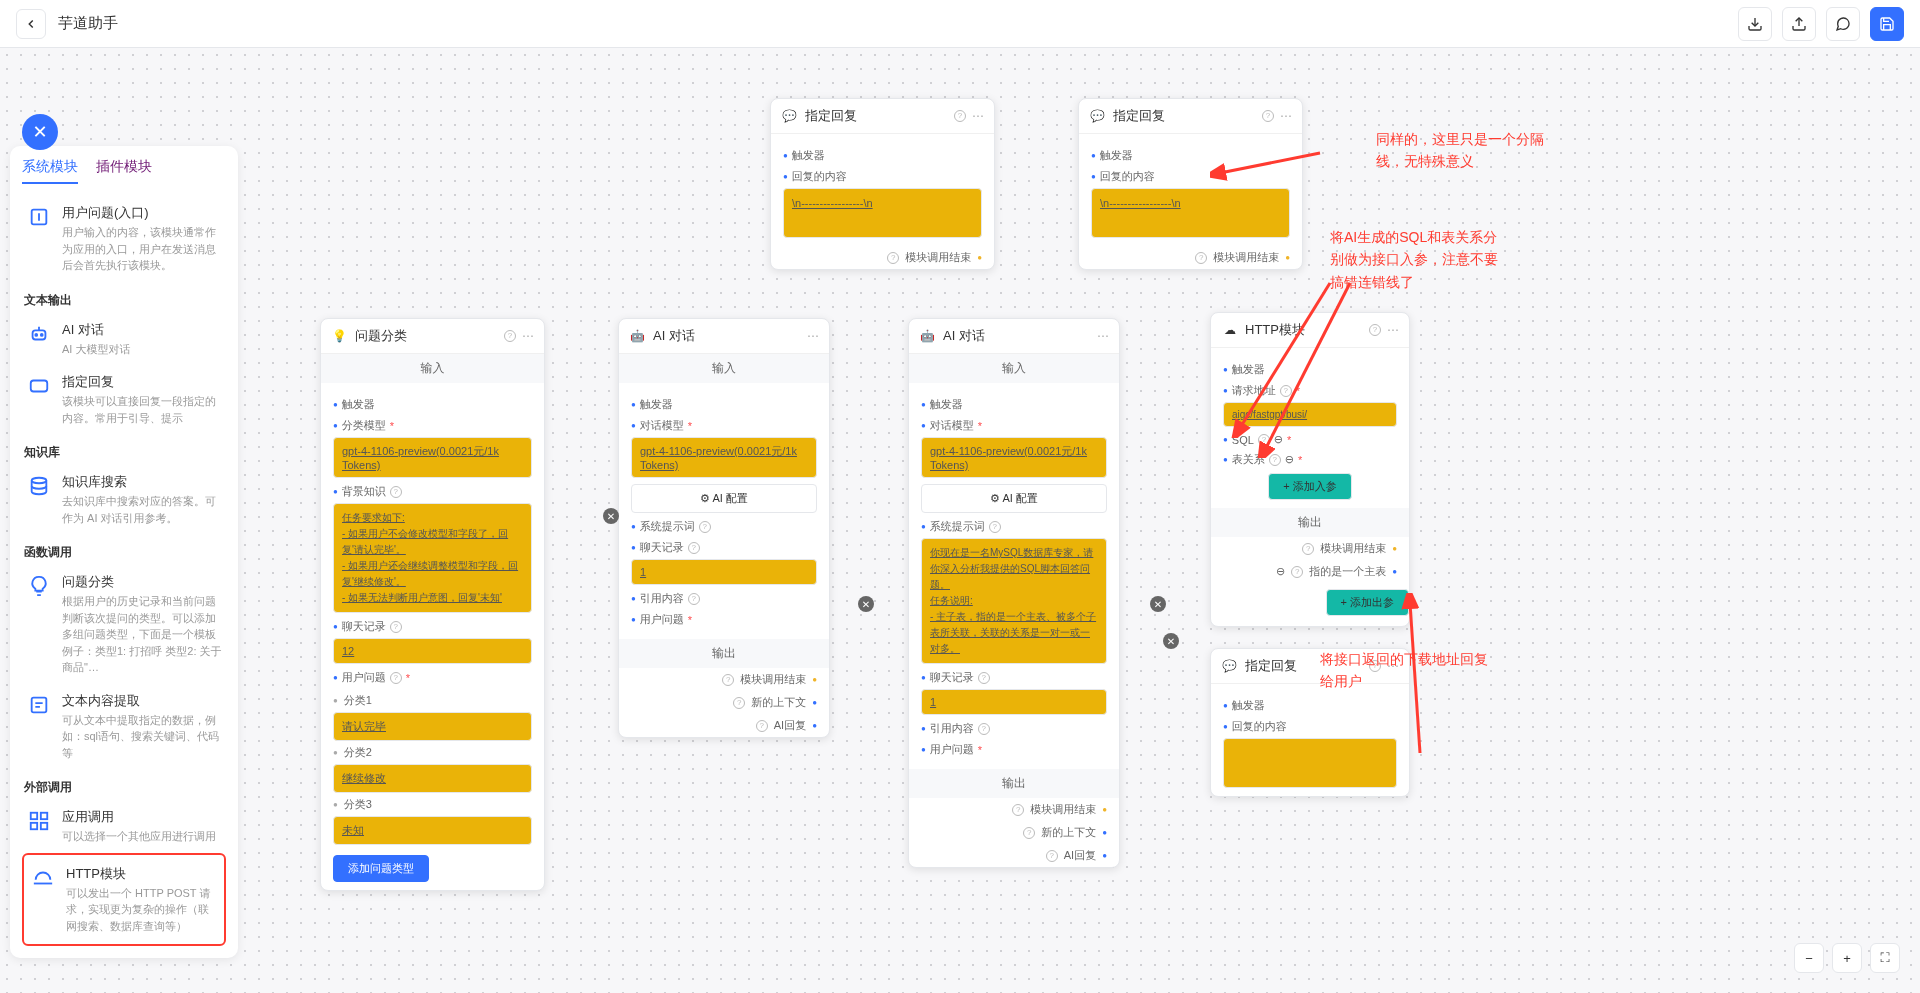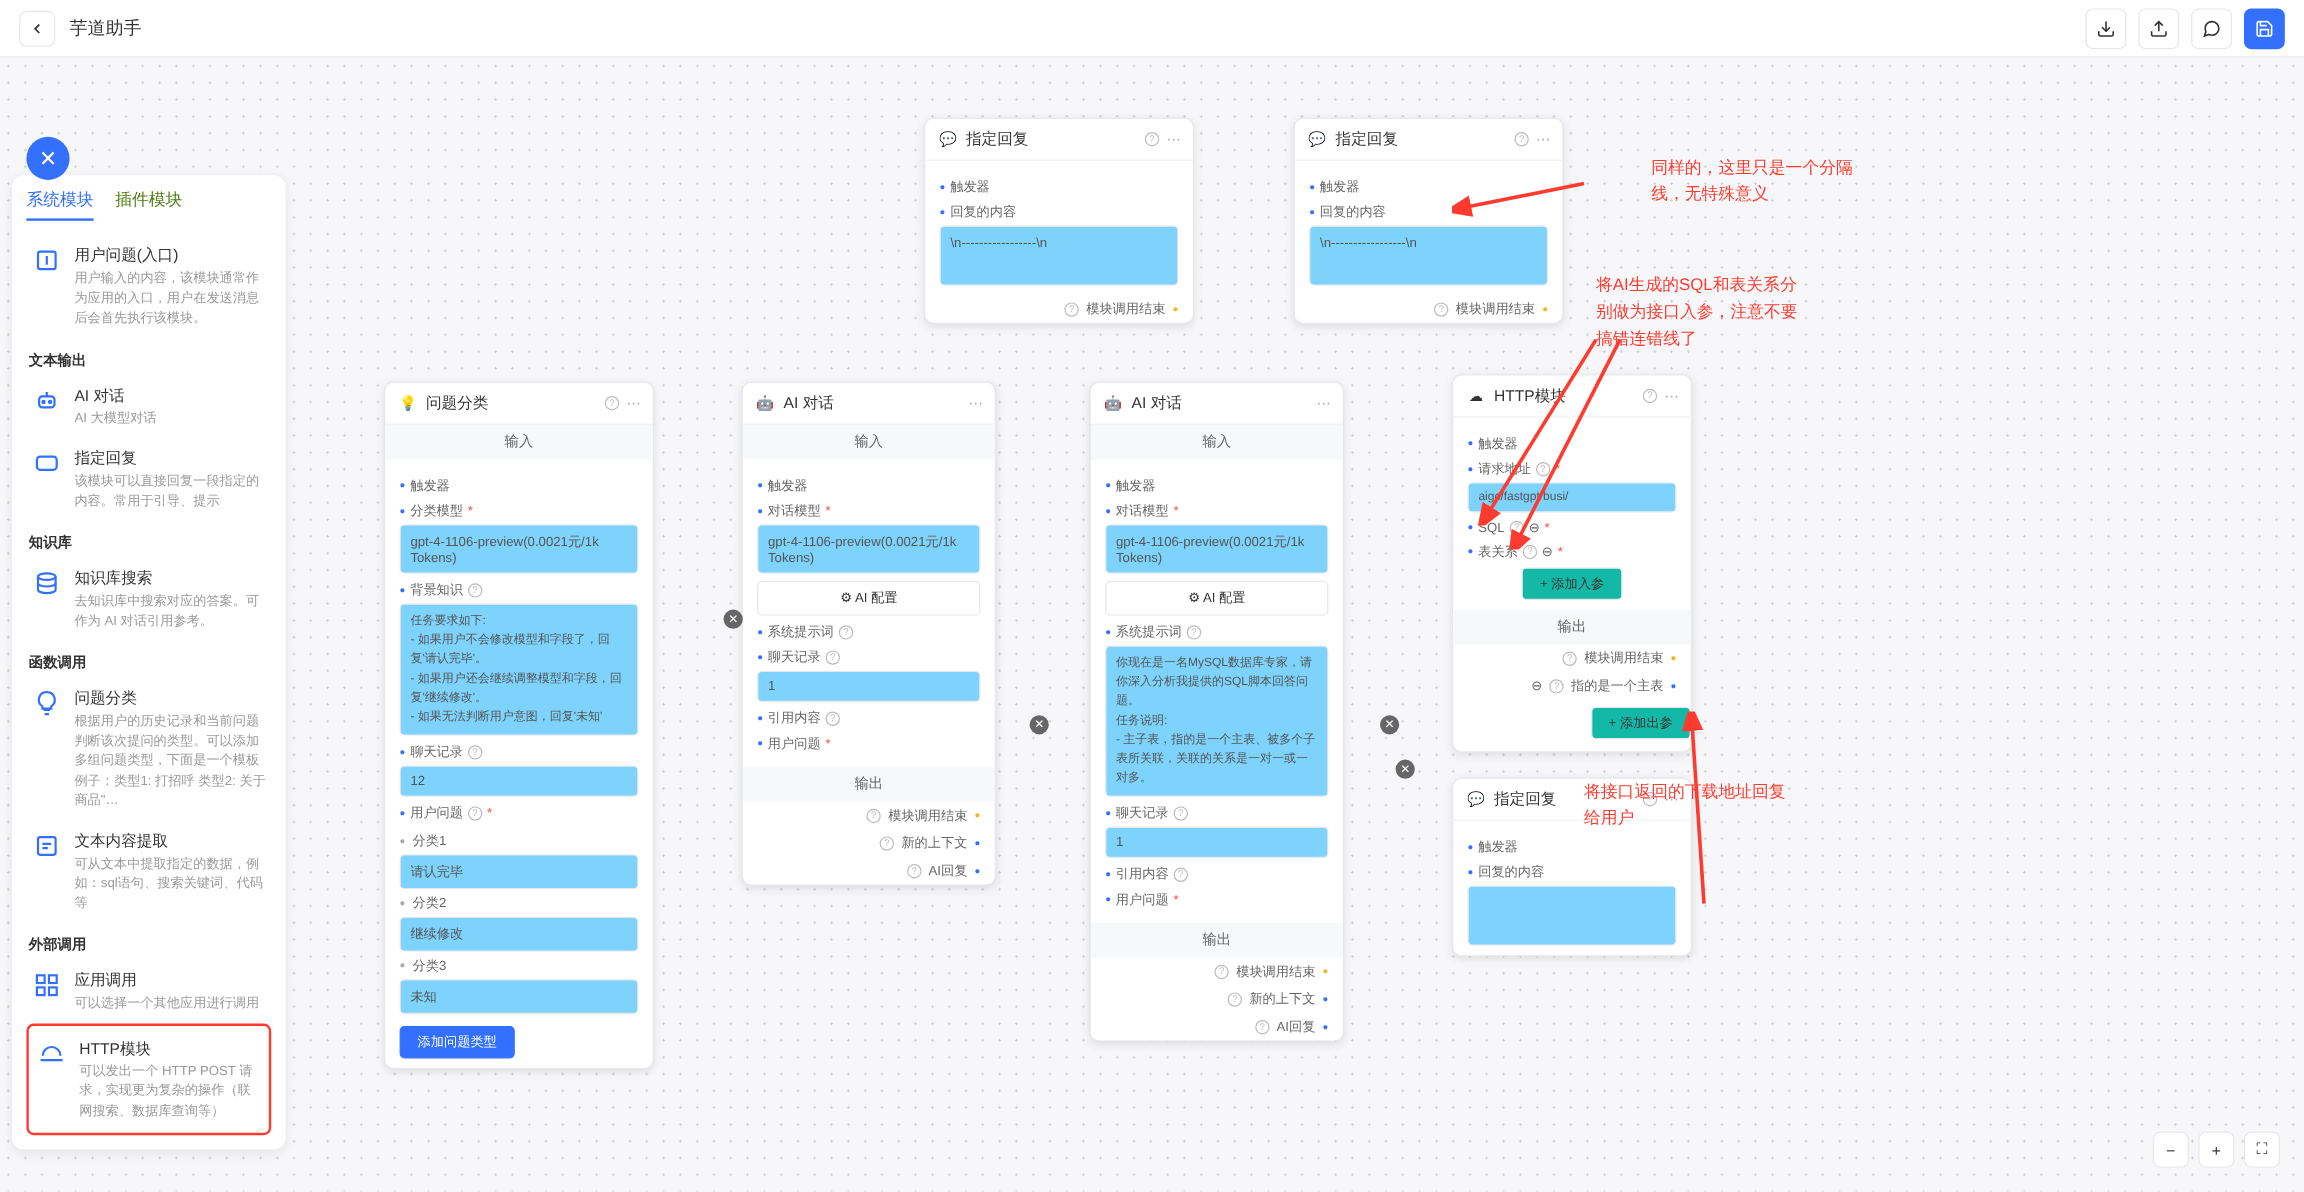--- a/index.html
+++ b/index.html
@@ -8,40 +8,40 @@
 .topbar-left { display: flex; align-items: center; gap: 12px; }
 .back-btn { width: 30px; height: 30px; border: 1px solid #e5e7eb; border-radius: 6px; display: flex; align-items: center; justify-content: center; cursor: pointer; }
 .title { font-size: 15px; font-weight: 500; }
 .topbar-right { display: flex; gap: 10px; }
 .icon-btn { width: 34px; height: 34px; border: 1px solid #e5e7eb; border-radius: 6px; display: flex; align-items: center; justify-content: center; cursor: pointer; background: #fff; }
 .icon-btn.primary { background: #3370ff; border-color: #3370ff; color: #fff; }
 .canvas { position: absolute; top: 48px; left: 0; right: 0; bottom: 0; background: #f7f7f9; background-image: radial-gradient(circle, #d0d0d4 1px, transparent 1px); background-size: 14px 14px; }
 .close-fab { position: absolute; left: 22px; top: 66px; width: 36px; height: 36px; border-radius: 50%; background: #3370ff; color: #fff; display: flex; align-items: center; justify-content: center; cursor: pointer; font-size: 18px; z-index: 20; }
 .sidebar { position: absolute; left: 10px; top: 98px; width: 228px; background: #fff; border-radius: 10px; box-shadow: 0 2px 10px rgba(0,0,0,.08); padding: 12px; z-index: 15; }
 .tabs { display: flex; gap: 18px; margin-bottom: 12px; }
-.tab { font-size: 14px; padding-bottom: 6px; cursor: pointer; color: #4d7c0f; }
+.tab { font-size: 14px; padding-bottom: 6px; cursor: pointer; color: #701a75; }
 .tab.active { color: #3370ff; border-bottom: 2px solid #3370ff; font-weight: 500; }
 .side-item { display: flex; gap: 10px; padding: 8px 4px; cursor: pointer; border-radius: 6px; }
 .side-item.selected { border: 2px solid #ff3b30; border-radius: 6px; padding: 10px 6px; }
 .side-icon { width: 26px; height: 26px; flex-shrink: 0; display: flex; align-items: center; justify-content: center; color: #3370ff; }
 .side-text { flex: 1; min-width: 0; }
 .side-title { font-size: 13px; font-weight: 400; color: #333; }
 .side-desc { font-size: 11px; color: #999; line-height: 1.5; margin-top: 2px; }
 .side-group { font-size: 12px; color: #333; font-weight: 600; margin: 10px 0 4px 2px; }
 .node { position: absolute; background: #fff; border-radius: 8px; box-shadow: 0 2px 8px rgba(0,0,0,.1); border: 1px solid #e5e7eb; font-size: 12px; }
 .node-header { display: flex; align-items: center; padding: 8px 10px; gap: 6px; border-bottom: 1px solid #f0f0f0; }
 .node-icon { width: 18px; height: 18px; display: flex; align-items: center; justify-content: center; }
 .node-title { flex: 1; font-weight: 500; font-size: 13px; }
 .node-menu { cursor: pointer; color: #aaa; }
 .node-section-header { background: #f7f8fa; padding: 6px 10px; text-align: center; font-size: 12px; color: #666; }
 .node-body { padding: 8px 12px; }
 .field-label { font-size: 11px; color: #666; margin: 6px 0 4px; display: flex; align-items: center; gap: 4px; }
 .field-label::before { content: "●"; color: #3370ff; font-size: 8px; }
 .field-label.req::after { content: " *"; color: #ff4d4f; }
-.select-box, .input-box, .textarea-box { width: 100%; border: 1px solid #e5e7eb; border-radius: 4px; padding: 6px 8px; font-size: 11px; background: #7dd3fc; color: #555; }
+.select-box, .input-box, .textarea-box { width: 100%; border: 1px solid #e5e7eb; border-radius: 4px; padding: 6px 8px; font-size: 11px; background: #eab308; color: #555; text-decoration: underline; }
 .textarea-box { min-height: 50px; resize: vertical; line-height: 1.6; }
 .textarea-box.tall { min-height: 85px; }
 .ai-config-btn { width: 100%; border: 1px solid #e5e7eb; border-radius: 4px; padding: 6px; text-align: center; font-size: 11px; cursor: pointer; background: #fff; }
 .add-btn { display: inline-block; border: 1px solid #e5e7eb; border-radius: 4px; padding: 5px 14px; font-size: 11px; cursor: pointer; background: #14b8a6; }
 .add-btn.primary { background: #3370ff; color: #fff; border-color: #3370ff; }
 .output-row { display: flex; justify-content: flex-end; align-items: center; padding: 4px 12px; gap: 6px; font-size: 11px; color: #666; }
 .output-row::after { content: "●"; color: #f0b429; font-size: 8px; }
 .output-row.blue::after { color: #3370ff; }
 .annotation { position: absolute; color: #ff3b30; font-size: 14px; font-weight: 500; line-height: 1.6; }
 .arrow { position: absolute; pointer-events: none; }

